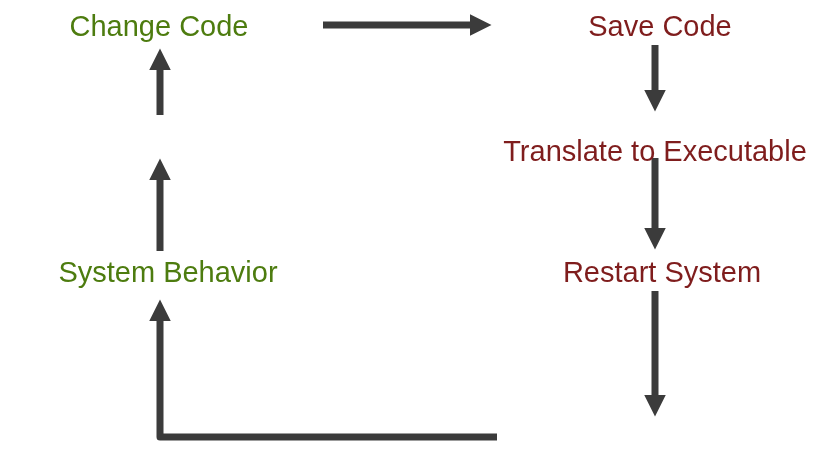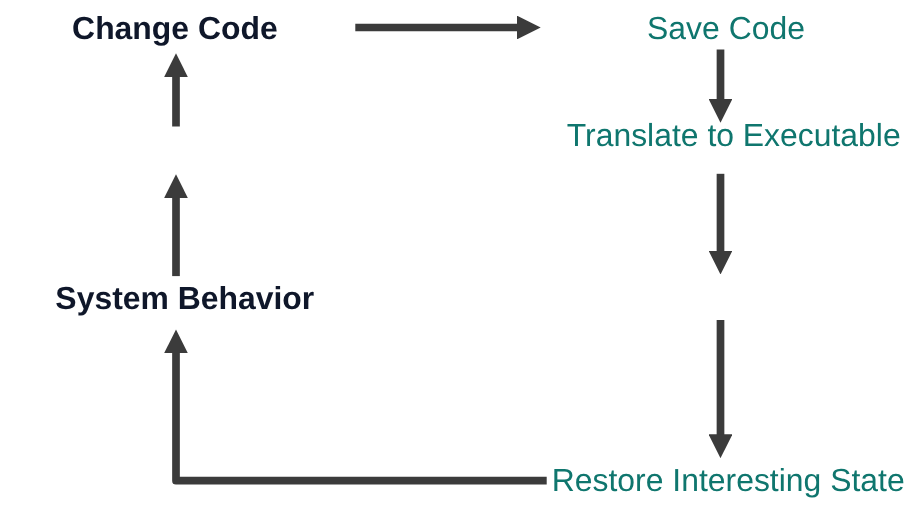--- a/index.html
+++ b/index.html
@@ -16,33 +16,33 @@
     overflow: hidden;
   }
   .node {
     position: absolute;
     transform: translate(-50%, -50%);
     white-space: nowrap;
     font-size: 29px;
     line-height: 1.1;
   }
   .node-left {
-    color: #0f172a;
-    font-weight: bold;
+    color: #4d7c0f;
+    font-weight: normal;
   }
   .node-right {
-    color: #0f766e;
+    color: #7f1d1d;
     font-weight: normal;
   }
   
   #node-change-code          { left: 159px; top: 27px;  }
   #node-evolve-mental-model  { left: 175px; top: 136px; }
   #node-observe-behavior     { left: 168px; top: 273px; }
   #node-save-code            { left: 660px; top: 27px;  }
-  #node-translate-executable { left: 655px; top: 125px; margin-left: 12px; }
+  #node-translate-executable { left: 655px; top: 152px; }
   #node-restart-system       { left: 662px; top: 273px; }
   #node-restore-state        { left: 662px; top: 438px; }
 
   .arrow-layer {
     position: absolute;
     left: 0;
     top: 0;
     width: 824px;
     height: 472px;
   }
@@ -81,16 +81,16 @@
 
   <div class="node node-left" id="node-change-code">Change Code</div>
 
 
   <div class="node node-left" id="node-observe-behavior">System Behavior</div>
 
   <div class="node node-right" id="node-save-code">Save Code</div>
 
   <div class="node node-right" id="node-translate-executable">Translate to Executable</div>
 
+  <div class="node node-right" id="node-restart-system">Restart System</div>
 
-  <div class="node node-right" id="node-restore-state">Restore Interesting State</div>
 
 </div>
 
 </body></html>

